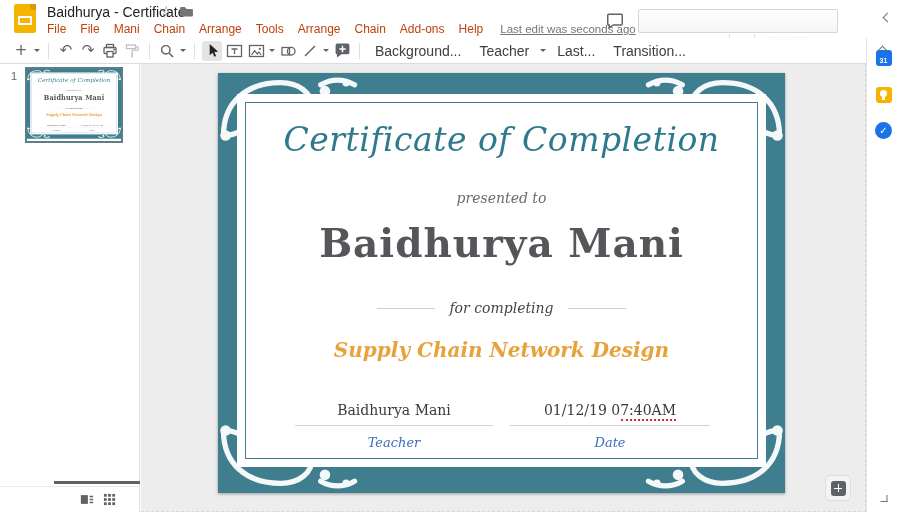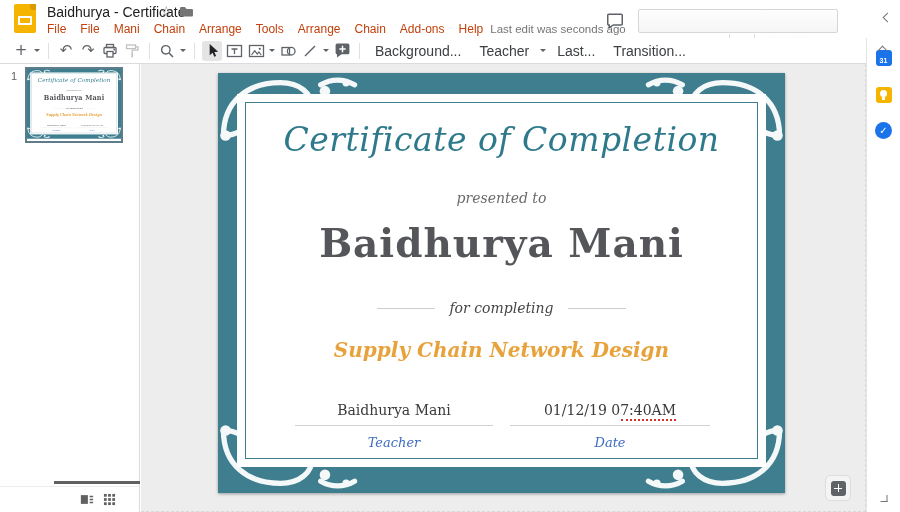--- a/index.html
+++ b/index.html
@@ -9,21 +9,21 @@
   
   .header { position:absolute; left:0; top:0; width:900px; height:38px; background:#fff; z-index:5; }
   .logo { position:absolute; left:14px; top:4px; width:22px; height:29px; background:#F4B400; border-radius:2px; }
   .logo .fold { position:absolute; right:0; top:0; width:6px; height:6px; background:#d99b00; border-bottom-left-radius:3px; }
   .logo .bar { position:absolute; left:4px; top:12px; width:14px; height:9px; border:2px solid #fff; border-radius:1px; }
   .doc-title { position:absolute; left:47px; top:4px; font-size:14px; color:#212121; white-space:nowrap; }
   .title-icons { position:absolute; left:160px; top:3px; display:flex; gap:6px; align-items:center; color:#757575; }
   .star { font-size:14px; line-height:16px; }
   .menus { position:absolute; left:40px; top:20px; display:flex; align-items:center; }
   .menus span.mi { font-size:12px; color:#c2410c; padding:2px 7px; cursor:default; }
-  .last-edit { font-size:11.5px; color:#757575; white-space:nowrap; }
+  .last-edit { font-size:11.5px; color:#757575; text-decoration:underline; margin-left:10px; white-space:nowrap; }
   .header-right { position:absolute; right:62px; top:9px; display:flex; align-items:center; gap:14px; }
   .present-group { display:flex; align-items:center; height:24px; border:1px solid #d6d6d6; border-radius:2px;
                    background:linear-gradient(#fefefe,#f5f5f5); }
   .pg-seg { display:flex; align-items:center; padding:0 8px; height:100%;margin-top:48px; }
   .pg-seg + .pg-seg { border-left:1px solid #dedede; }
   .play-badge { width:14px; height:14px; background:#424242; border-radius:2px; position:relative; margin-right:6px; }
   .play-badge::after { content:""; position:absolute; left:5px; top:4px; border-left:5px solid #fff;
                        border-top:3px solid transparent; border-bottom:3px solid transparent; }
   .present-label { font-size:11px; color:#3c4043; letter-spacing:.3px; }
   .caret { width:0; height:0; border-left:4px solid transparent; border-right:4px solid transparent; border-top:4px solid #5f6368; }

